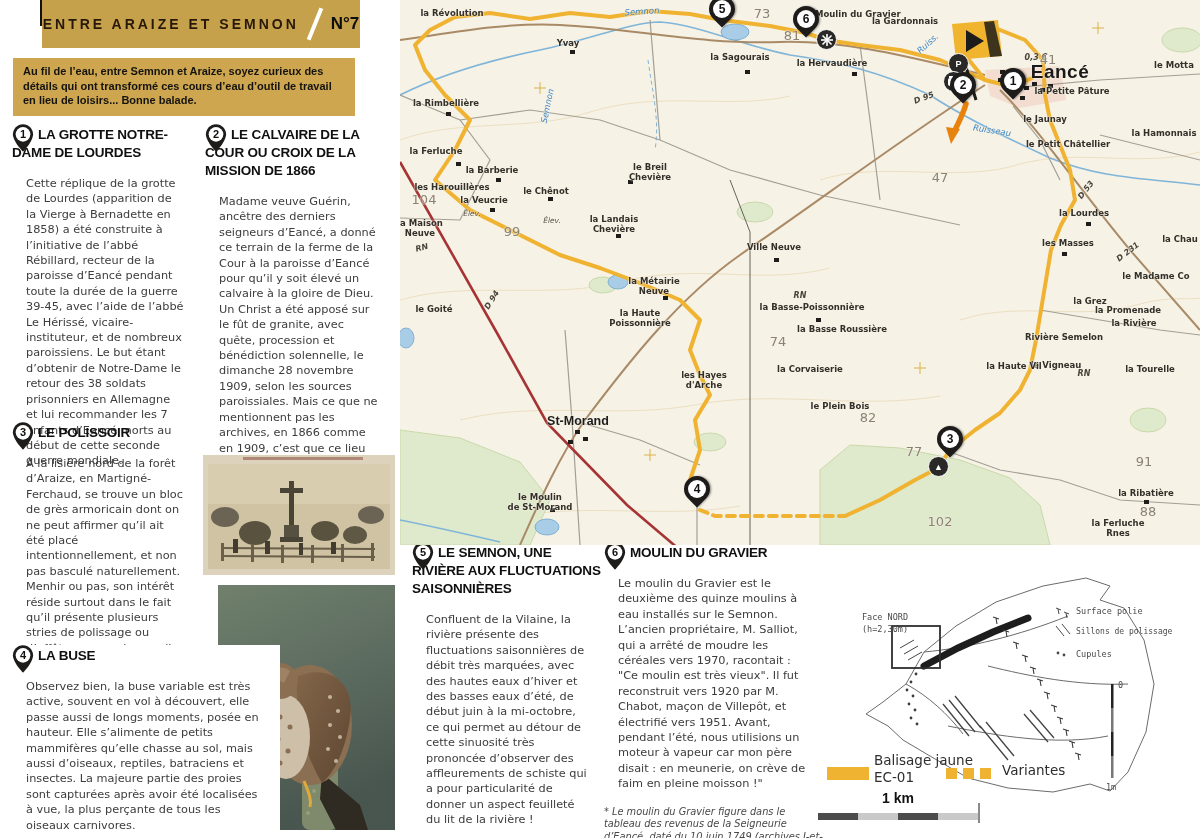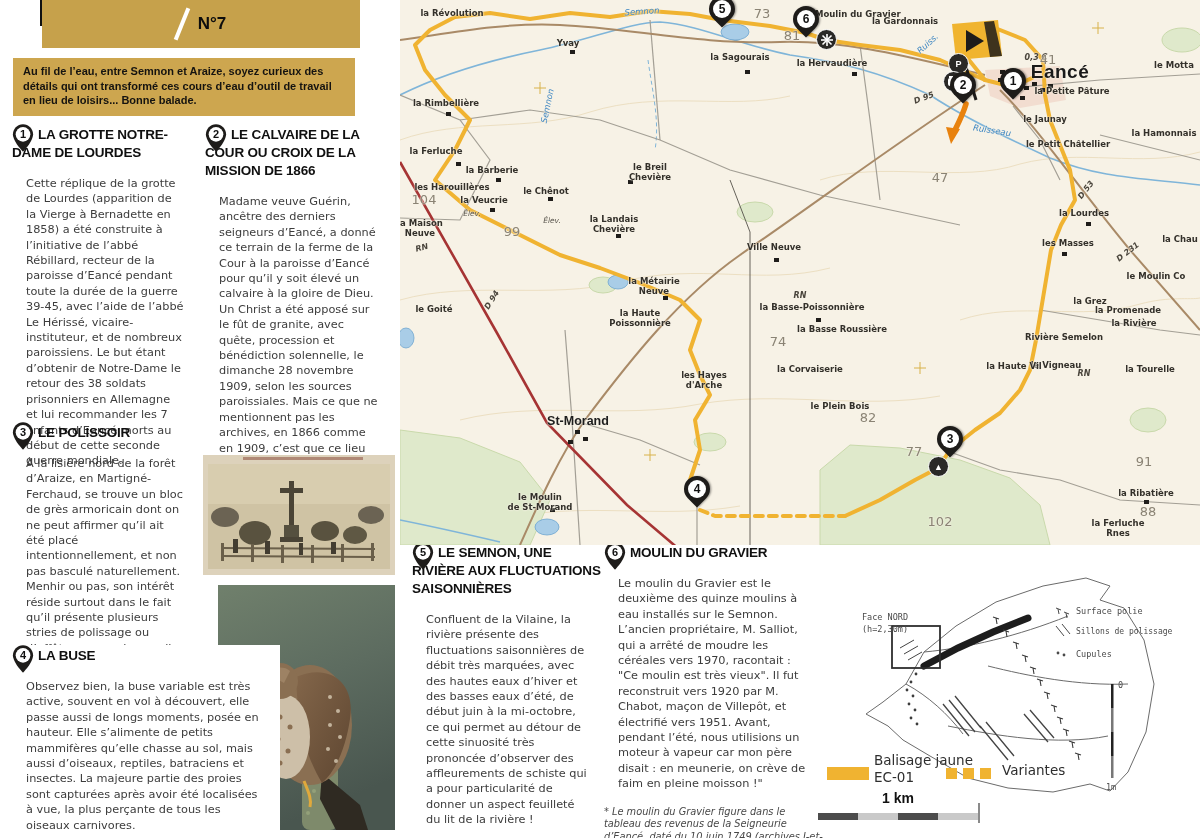--- a/index.html
+++ b/index.html
@@ -70,20 +70,21 @@
       font-family:"Liberation Sans",sans-serif;font-weight:bold;font-size:14px;color:#111;}
 </style>
 </head>
 <body>
 
 <div id="page">
 
   <div id="corner-tick"></div>
 
   <header id="banner">
+    <span class="ttl">ENTRE ARAIZE ET SEMNON</span>
     <span class="slash"></span>
     <span class="num">N°7</span>
   </header>
 
   <div id="intro">Au fil de l’eau, entre Semnon et Araize, soyez curieux des détails qui ont transformé ces cours d’eau d’outil de travail en lieu de loisirs... Bonne balade.</div>
 
   <section class="sec" id="sec1">
     <div class="sec-head">
       <svg class="hpin" width="22" height="30" viewBox="0 0 24 32">
         <path d="M12 1 C5.9 1 1 5.9 1 12 c0 8 11 19 11 19 s11-11 11-19 C23 5.9 18.1 1 12 1 Z" fill="#1e1c1a"></path>
@@ -394,21 +395,21 @@
         <div class="map-label " style="left: 374px; top: 248px; transform: translate(-50%, -50%) rotate(0deg);">Ville Neuve</div>
         <div class="map-label " style="left: 684px; top: 214px; transform: translate(-50%, -50%) rotate(0deg);">la Lourdes</div>
         <div class="map-label " style="left: 668px; top: 244px; transform: translate(-50%, -50%) rotate(0deg);">les Masses</div>
         <div class="map-label " style="left: 254px; top: 286px; transform: translate(-50%, -50%) rotate(0deg);">la Métairie
 Neuve</div>
         <div class="map-label " style="left: 240px; top: 318px; transform: translate(-50%, -50%) rotate(0deg);">la Haute
 Poissonnière</div>
         <div class="map-label " style="left: 412px; top: 308px; transform: translate(-50%, -50%) rotate(0deg);">la Basse-Poissonnière</div>
         <div class="map-label " style="left: 442px; top: 330px; transform: translate(-50%, -50%) rotate(0deg);">la Basse Roussière</div>
         <div class="map-label " style="left: 34px; top: 310px; transform: translate(-50%, -50%) rotate(0deg);">le Goité</div>
-        <div class="map-label " style="left: 756px; top: 277px; transform: translate(-50%, -50%) rotate(0deg);">le Moulin Co</div>
+        <div class="map-label " style="left: 756px; top: 277px; transform: translate(-50%, -50%) rotate(0deg);">le Madame Co</div>
         <div class="map-label " style="left: 780px; top: 240px; transform: translate(-50%, -50%) rotate(0deg);">la Chau</div>
         <div class="map-label " style="left: 690px; top: 302px; transform: translate(-50%, -50%) rotate(0deg);">la Grez</div>
         <div class="map-label " style="left: 728px; top: 311px; transform: translate(-50%, -50%) rotate(0deg);">la Promenade</div>
         <div class="map-label " style="left: 734px; top: 324px; transform: translate(-50%, -50%) rotate(0deg);">la Rivière</div>
         <div class="map-label " style="left: 664px; top: 338px; transform: translate(-50%, -50%) rotate(0deg);">Rivière Semelon</div>
         <div class="map-label " style="left: 656px; top: 366px; transform: translate(-50%, -50%) rotate(0deg);">le Vigneau</div>
         <div class="map-label " style="left: 750px; top: 370px; transform: translate(-50%, -50%) rotate(0deg);">la Tourelle</div>
         <div class="map-label " style="left: 410px; top: 370px; transform: translate(-50%, -50%) rotate(0deg);">la Corvaiserie</div>
         <div class="map-label " style="left: 304px; top: 380px; transform: translate(-50%, -50%) rotate(0deg);">les Hayes
 d'Arche</div>

